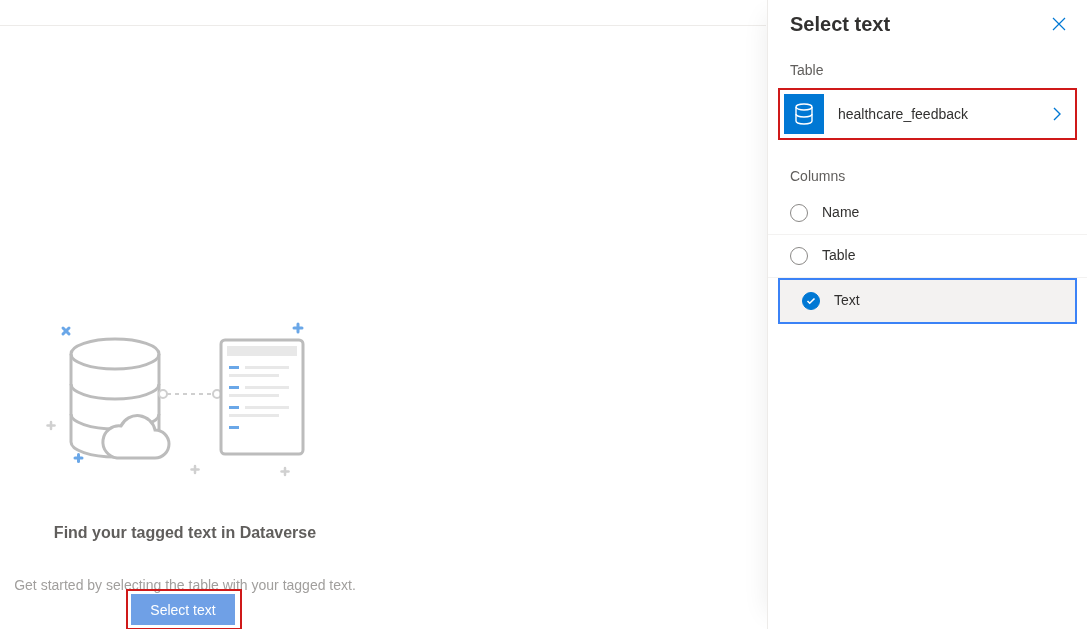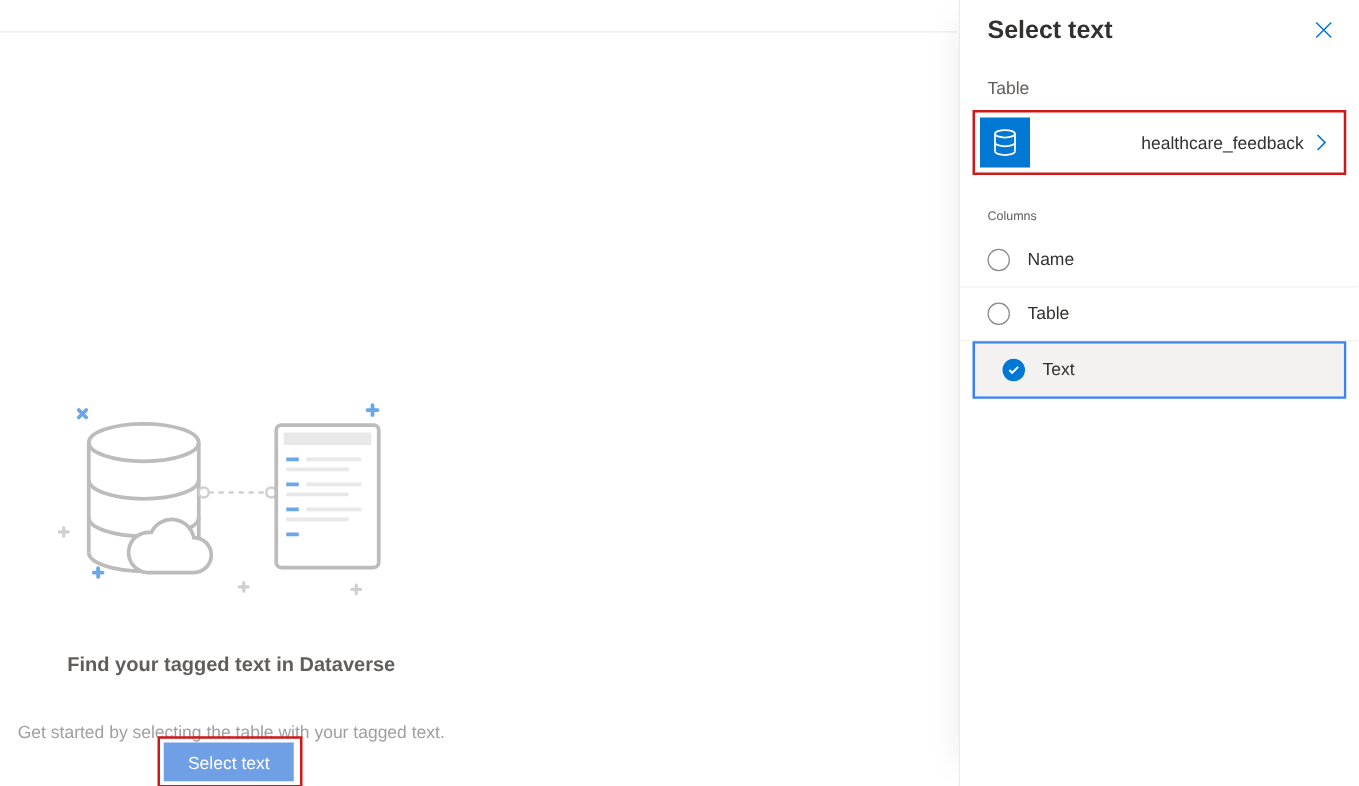--- a/index.html
+++ b/index.html
@@ -137,34 +137,34 @@
       width: 40px;
       height: 40px;
       background: #0078d4;
       display: flex;
       align-items: center;
       justify-content: center;
       flex-shrink: 0;
     }
     .table-name {
       flex: 1;
-      text-align: right;
+      text-align: left;
       font-size: 14px;
       color: #323130;
       padding-left: 14px;
     }
     .table-chevron {
       width: 28px;
       color: #0078d4;
       display: flex;
       align-items: center;
       justify-content: center;
     }
     .columns-label {
-      font-size: 10px;
+      font-size: 14px;
       color: #605e5c;
       padding: 28px 22px 8px 22px;
     }
     .column-item {
       display: flex;
       align-items: flex-start;
       padding: 12px 22px;
       cursor: pointer;
       border-bottom: 1px solid #f3f2f1;
     }

